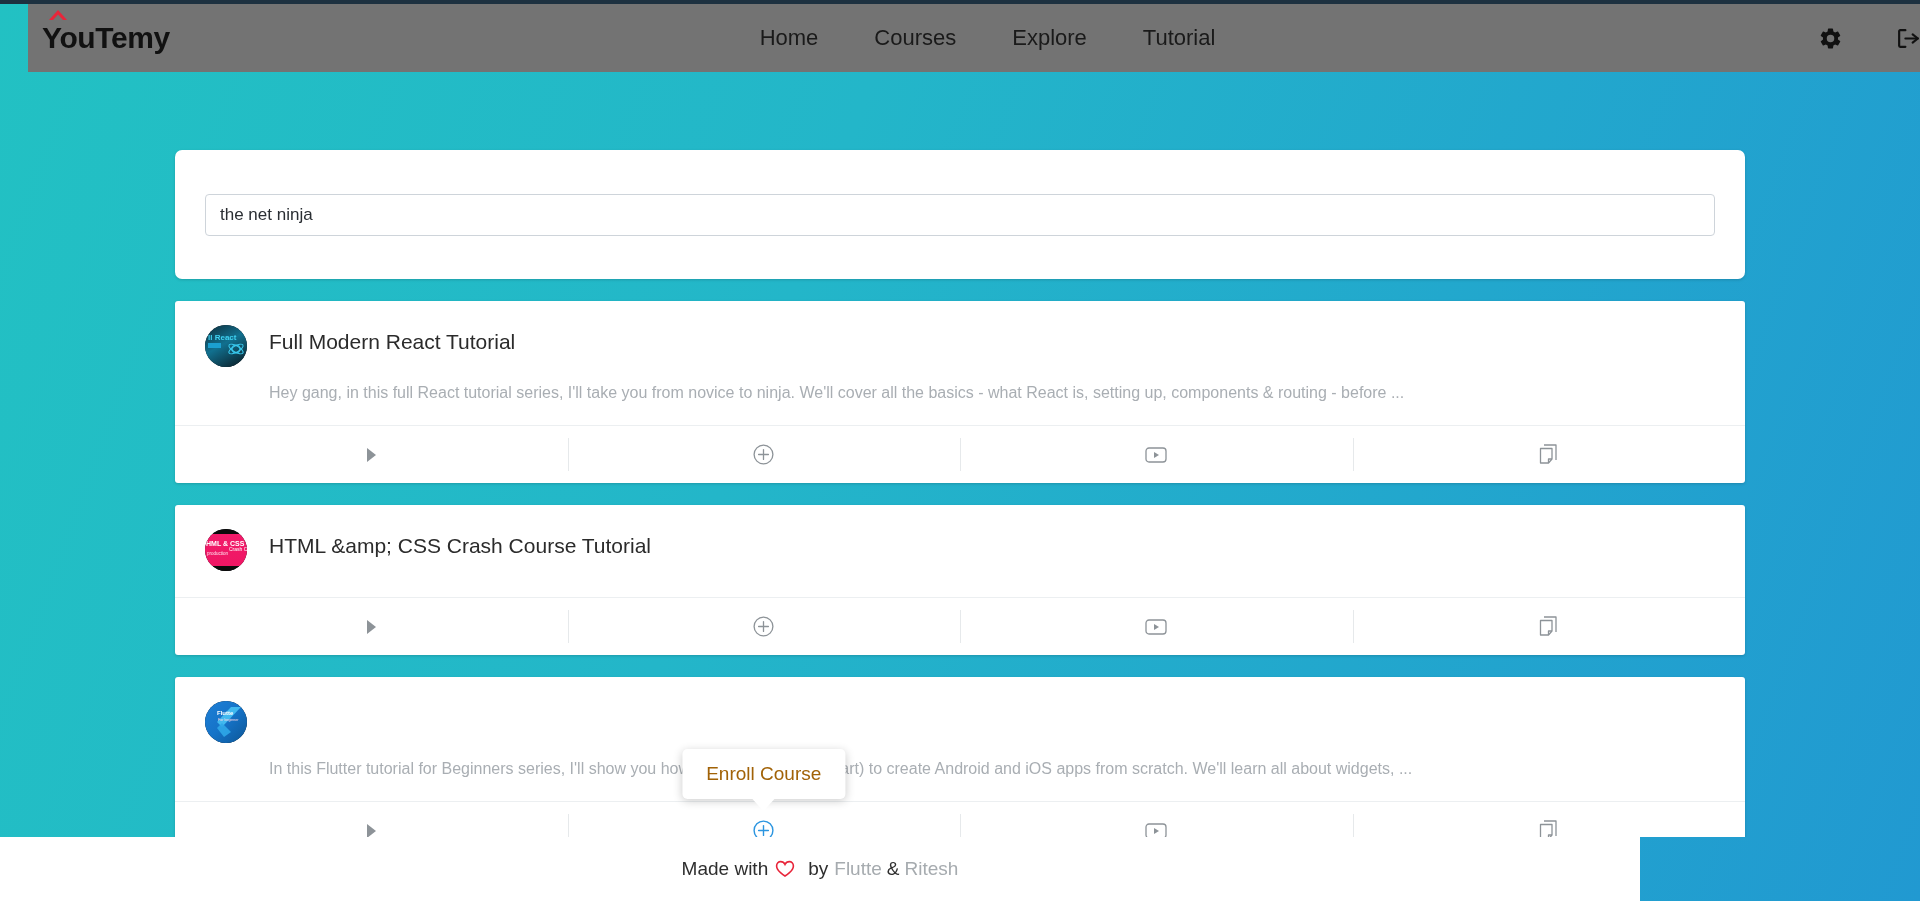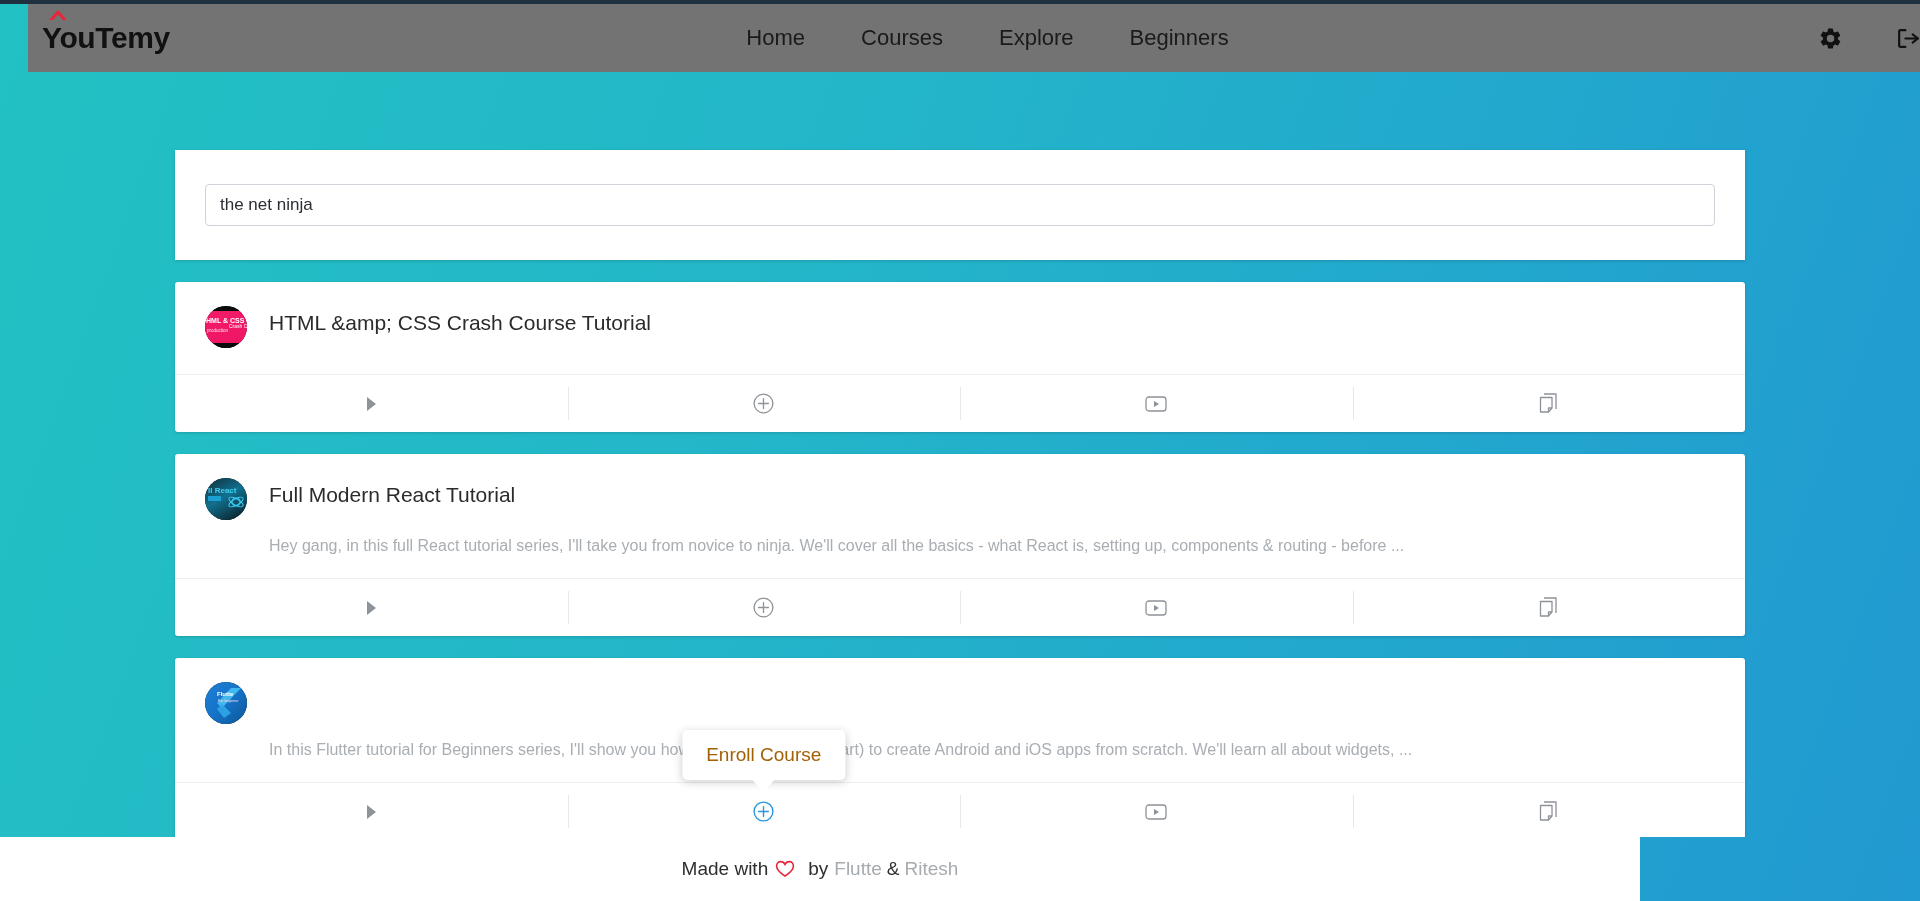--- a/index.html
+++ b/index.html
@@ -108,22 +108,22 @@
 
   .container {
     width: 1570px;
     margin: 0 auto;
     padding-top: 78px;
   }
 
   
   .search-card {
     background: #ffffff;
-    border-radius: 0;
-    height: 110px;
+    border-radius: 7px;
+    height: 129px;
     display: flex;
     align-items: center;
     padding: 0 30px;
     box-shadow: 0 1px 3px rgba(0,0,0,0.16);
   }
   .search-input {
     width: 100%;
     height: 42px;
     border: 1px solid #ced4da;
     border-radius: 4px;
@@ -280,21 +280,21 @@
         <path d="M2 12 L11 2 L20 12 L16 12 L11 6.5 L6 12 Z" fill="#e8253a"></path>
       </svg>
     </span>
     <span class="brand-text">YouTemy</span>
   </div>
 
   <div class="nav-links">
     <a class="nav-link" href="#">Home</a>
     <a class="nav-link" href="#">Courses</a>
     <a class="nav-link" href="#">Explore</a>
-    <a class="nav-link" href="#">Beginners</a>
+    <a class="nav-link" href="#">Tutorial</a>
   </div>
 
   <div class="nav-icons">
     <span class="nav-icon">
       <svg width="25" height="25" viewBox="0 0 24 24" fill="#111">
         <path d="M19.14 12.94a7.5 7.5 0 0 0 .05-.94 7.5 7.5 0 0 0-.05-.94l2.03-1.58a.5.5 0 0 0 .12-.62l-1.92-3.32a.5.5 0 0 0-.6-.22l-2.39.96a7.3 7.3 0 0 0-1.62-.94l-.36-2.54a.5.5 0 0 0-.5-.42h-3.84a.5.5 0 0 0-.5.42l-.36 2.54c-.58.24-1.12.56-1.62.94l-2.39-.96a.5.5 0 0 0-.6.22L2.67 8.86a.5.5 0 0 0 .12.62l2.03 1.58a7.5 7.5 0 0 0 0 1.88l-2.03 1.58a.5.5 0 0 0-.12.62l1.92 3.32c.13.22.39.3.6.22l2.39-.96c.5.38 1.04.7 1.62.94l.36 2.54c.4.25.25.42.5.42h3.84a.5.5 0 0 0 .5-.42l.36-2.54c.58-.24 1.12-.56 1.62-.94l2.39.96c.22.08.47 0 .6-.22l1.92-3.32a.5.5 0 0 0-.12-.62l-2.03-1.58zM12 15.6A3.6 3.6 0 1 1 12 8.4a3.6 3.6 0 0 1 0 7.2z"></path>
       </svg>
     </span>
     <span class="nav-icon">
       <svg width="27" height="25" viewBox="0 0 26 24" fill="none" stroke="#111" stroke-width="2.1" stroke-linecap="round" stroke-linejoin="round">
@@ -307,63 +307,20 @@
 </div>
 
 <div class="page">
   <div class="container">
 
     <div class="search-card">
       <input class="search-input" type="text" value="the net ninja" style="">
     </div>
 
     <div class="course-card">
-      <div class="card-body no-desc">
-        <div class="card-head">
-          <div class="thumb">
-            <div class="thumb-inner" style="background:linear-gradient(180deg,#0b0b0b 0%,#0b0b0b 12%,#f21b6a 12%,#ef1664 88%,#0b0b0b 88%);">
-              <svg width="42" height="42" viewBox="0 0 42 42">
-                <text x="1" y="17" font-size="7" fill="#ffffff" font-family="Liberation Sans, sans-serif" font-weight="bold">HML &amp; CSS</text>
-                <text x="2" y="26" font-size="4.5" fill="#ffe3ef" font-family="Liberation Sans, sans-serif">production</text>
-                <text x="24" y="22" font-size="5" fill="#ffffff" font-family="Liberation Sans, sans-serif">Crash Cou</text>
-              </svg>
-            </div>
-          </div>
-          <div class="card-title">HTML &amp;amp; CSS Crash Course Tutorial</div>
-        </div>
-      </div>
-      <div class="card-actions">
-        <div class="action-cell">
-          <svg width="13" height="16" viewBox="0 0 13 16">
-              <path d="M2 1 L11 8 L2 15 Z" fill="#8d9398"></path>
-            </svg>
-        </div>
-        <div class="action-cell">
-          <svg width="21" height="21" viewBox="0 0 21 21" fill="none" stroke="currentColor" stroke-width="1.3">
-            <circle cx="10.5" cy="10.5" r="9.4"></circle>
-              <path d="M10.5 5.6 V15.4 M5.6 10.5 H15.4" stroke-linecap="round"></path>
-          </svg>
-        </div>
-        <div class="action-cell">
-          <svg width="22" height="16" viewBox="0 0 22 16" fill="none" stroke="currentColor" stroke-width="1.3">
-            <rect x="1" y="1" width="20" height="14" rx="3"></rect>
-            <path d="M9 5 L14 8 L9 11 Z" fill="currentColor" stroke="none"></path>
-          </svg>
-        </div>
-        <div class="action-cell">
-          <svg width="19" height="21" viewBox="0 0 19 21" fill="none" stroke="currentColor" stroke-width="1.3" stroke-linejoin="round">
-            <path d="M5 1 H17 V16"></path>
-            <path d="M1.5 4.5 H13 V15 L9.5 19 H1.5 Z"></path>
-            <path d="M13 15 H9.5 V19"></path>
-          </svg>
-        </div>
-      </div>
-    </div>
-
-    <div class="course-card">
       <div class="card-body">
         <div class="card-head">
           <div class="thumb">
             <div class="thumb-inner" style="background:linear-gradient(150deg,#0e2b38 0%,#11708f 45%,#0a161d 100%);">
               <svg width="42" height="42" viewBox="0 0 42 42">
                 <text x="3" y="15" font-size="8" fill="#3fd0f0" font-family="Liberation Sans, sans-serif" font-weight="bold">ll React</text>
                 <rect x="3" y="18" width="13" height="5" fill="#1b9fd0"></rect>
                 <circle cx="31" cy="24" r="4" fill="none" stroke="#39c9ee" stroke-width="1.2"></circle>
                 <ellipse cx="31" cy="24" rx="8" ry="3.2" fill="none" stroke="#39c9ee" stroke-width="1" transform="rotate(30 31 24)"></ellipse>
                 <ellipse cx="31" cy="24" rx="8" ry="3.2" fill="none" stroke="#39c9ee" stroke-width="1" transform="rotate(-30 31 24)"></ellipse>
@@ -396,20 +353,63 @@
           <svg width="19" height="21" viewBox="0 0 19 21" fill="none" stroke="currentColor" stroke-width="1.3" stroke-linejoin="round">
             <path d="M5 1 H17 V16"></path>
             <path d="M1.5 4.5 H13 V15 L9.5 19 H1.5 Z"></path>
             <path d="M13 15 H9.5 V19"></path>
           </svg>
         </div>
       </div>
     </div>
 
     <div class="course-card">
+      <div class="card-body no-desc">
+        <div class="card-head">
+          <div class="thumb">
+            <div class="thumb-inner" style="background:linear-gradient(180deg,#0b0b0b 0%,#0b0b0b 12%,#f21b6a 12%,#ef1664 88%,#0b0b0b 88%);">
+              <svg width="42" height="42" viewBox="0 0 42 42">
+                <text x="1" y="17" font-size="7" fill="#ffffff" font-family="Liberation Sans, sans-serif" font-weight="bold">HML &amp; CSS</text>
+                <text x="2" y="26" font-size="4.5" fill="#ffe3ef" font-family="Liberation Sans, sans-serif">production</text>
+                <text x="24" y="22" font-size="5" fill="#ffffff" font-family="Liberation Sans, sans-serif">Crash Cou</text>
+              </svg>
+            </div>
+          </div>
+          <div class="card-title">HTML &amp;amp; CSS Crash Course Tutorial</div>
+        </div>
+      </div>
+      <div class="card-actions">
+        <div class="action-cell">
+          <svg width="13" height="16" viewBox="0 0 13 16">
+              <path d="M2 1 L11 8 L2 15 Z" fill="#8d9398"></path>
+            </svg>
+        </div>
+        <div class="action-cell">
+          <svg width="21" height="21" viewBox="0 0 21 21" fill="none" stroke="currentColor" stroke-width="1.3">
+            <circle cx="10.5" cy="10.5" r="9.4"></circle>
+              <path d="M10.5 5.6 V15.4 M5.6 10.5 H15.4" stroke-linecap="round"></path>
+          </svg>
+        </div>
+        <div class="action-cell">
+          <svg width="22" height="16" viewBox="0 0 22 16" fill="none" stroke="currentColor" stroke-width="1.3">
+            <rect x="1" y="1" width="20" height="14" rx="3"></rect>
+            <path d="M9 5 L14 8 L9 11 Z" fill="currentColor" stroke="none"></path>
+          </svg>
+        </div>
+        <div class="action-cell">
+          <svg width="19" height="21" viewBox="0 0 19 21" fill="none" stroke="currentColor" stroke-width="1.3" stroke-linejoin="round">
+            <path d="M5 1 H17 V16"></path>
+            <path d="M1.5 4.5 H13 V15 L9.5 19 H1.5 Z"></path>
+            <path d="M13 15 H9.5 V19"></path>
+          </svg>
+        </div>
+      </div>
+    </div>
+
+    <div class="course-card">
       <div class="card-body">
         <div class="card-head">
           <div class="thumb">
             <div class="thumb-inner" style="background:linear-gradient(135deg,#1e7fd6 0%,#1573c8 50%,#0d5696 100%);">
               <svg width="42" height="42" viewBox="0 0 42 42">
                 <path d="M26 6 L12 21 L17 26 L36 6 Z" fill="#49c5f6" opacity="0.85"></path>
                 <path d="M12 27 L17 22 L26 31 L19 36 Z" fill="#2fa7e8" opacity="0.9"></path>
                 <text x="12" y="14" font-size="6" fill="#ffffff" font-family="Liberation Sans, sans-serif" font-weight="bold">Flutte</text>
                 <text x="13" y="20" font-size="3.6" fill="#ffd9e8" font-family="Liberation Sans, sans-serif">For beginner</text>
               </svg>

